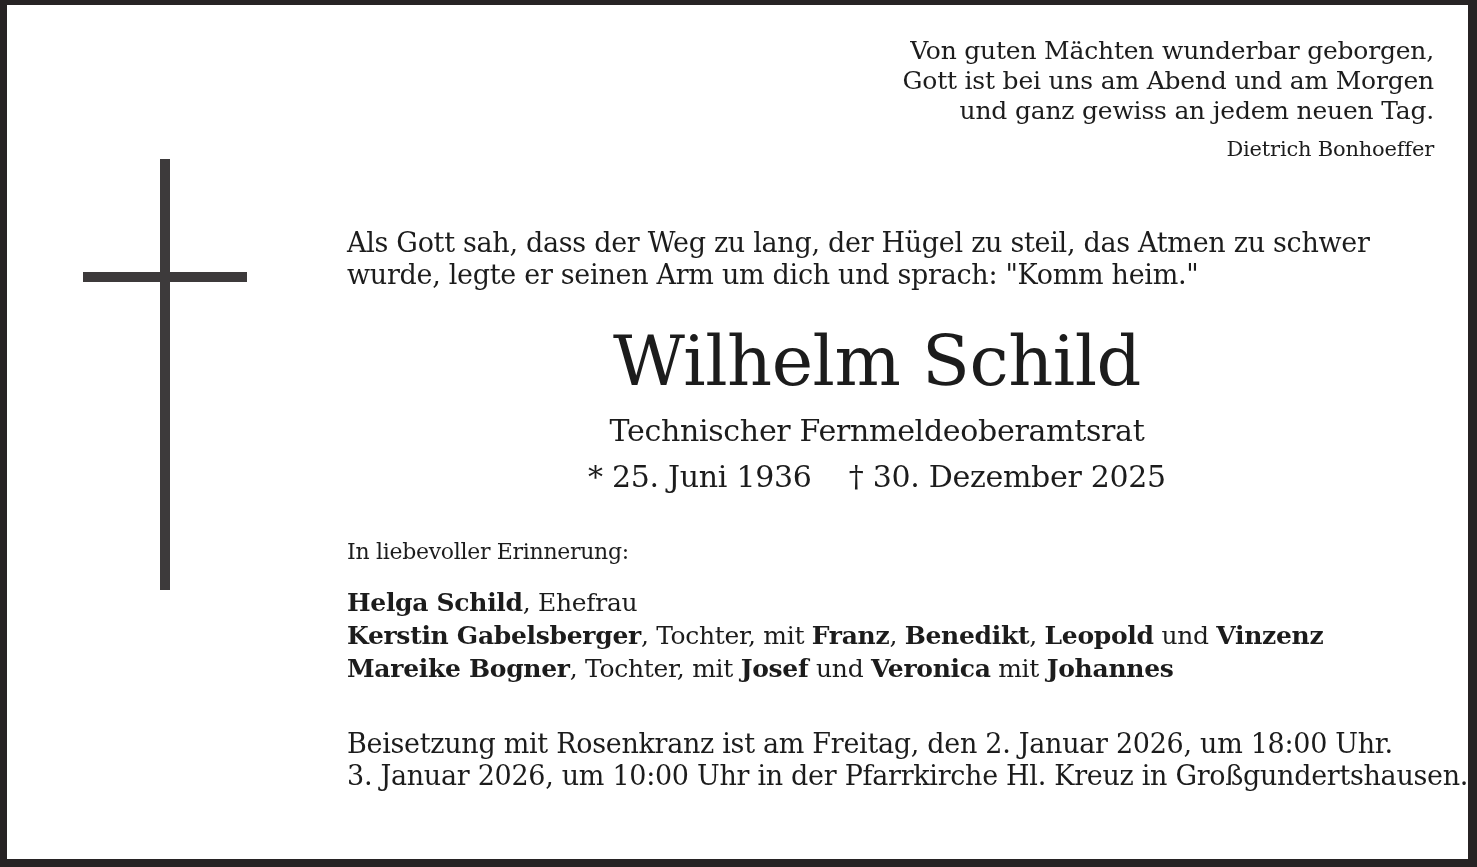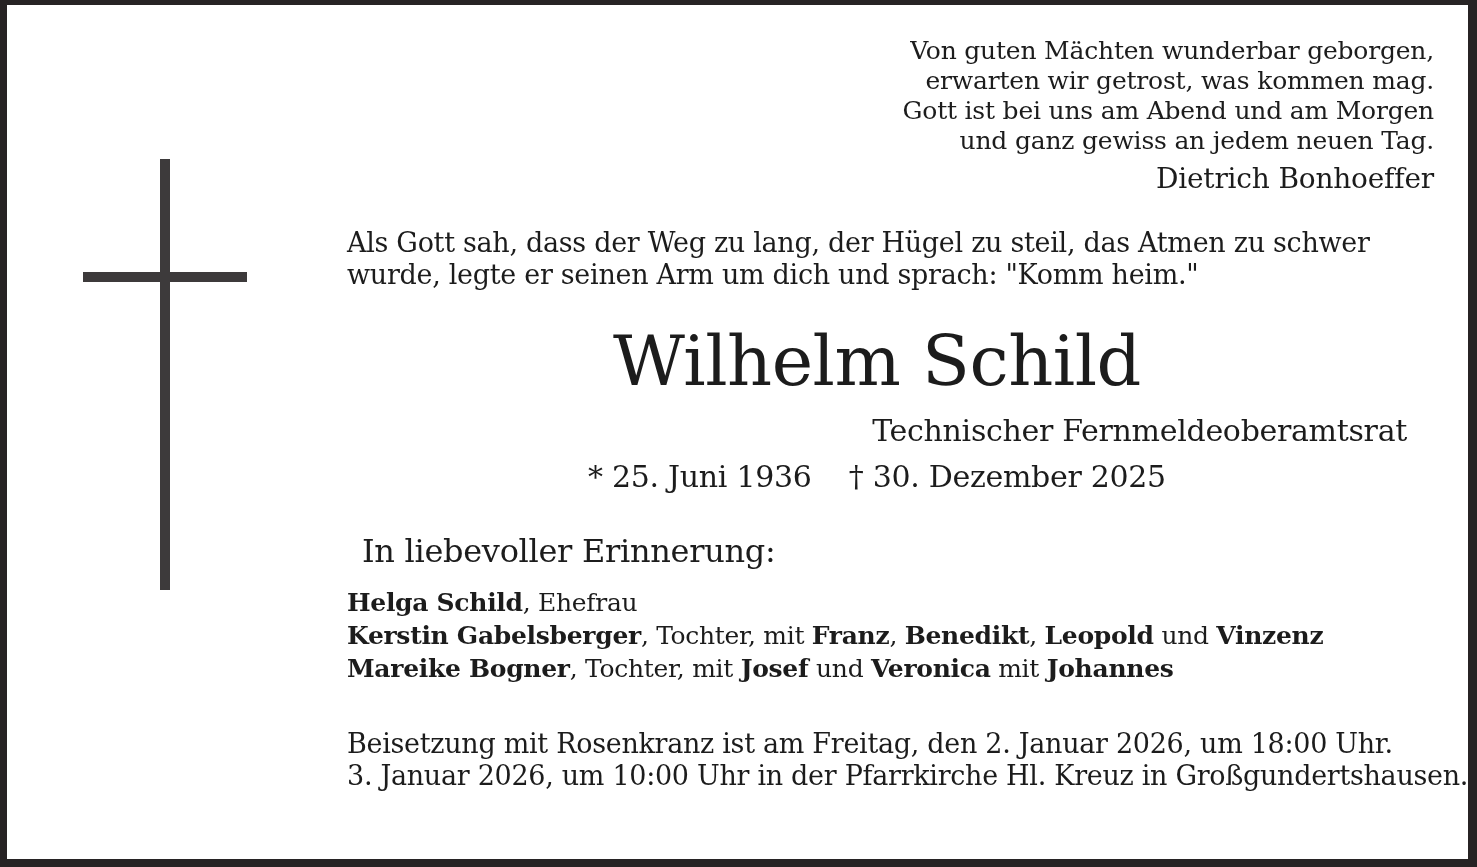--- a/index.html
+++ b/index.html
@@ -39,21 +39,21 @@
   }
   .quote {
     position: absolute;
     top: 36px; right: 43px;
     text-align: right;
     font-size: 25px;
     line-height: 30px;
     letter-spacing: -0.2px;
   }
   .attribution {
-    font-size: 28px;
+    font-size: 21px;
     line-height: 24px;
     margin-top: 11px;
   }
   .opening {
     position: absolute;
     left: 347px; top: 227px;
     font-size: 27px;
     line-height: 32px;
     letter-spacing: -0.3px;
     white-space: nowrap;
@@ -70,35 +70,34 @@
     font-weight: normal;
     line-height: 82px;
     letter-spacing: -0.5px;
     margin: 0;
   }
   .profession {
     top: 414px;
     font-size: 30px;
     line-height: 34px;
     letter-spacing: -0.3px;
-    text-align: right;
   }
   .dates {
     top: 457px;
     font-size: 30px;
     line-height: 40px;
     letter-spacing: -0.3px;
   }
   .dates .death {
     margin-left: 28px;
   }
   .intro {
     position: absolute;
-    left: 362px; top: 535px;
-    font-size: 32px;
+    left: 347px; top: 535px;
+    font-size: 22px;
     line-height: 33px;
     letter-spacing: -0.3px;
   }
   .family {
     position: absolute;
     left: 347px; top: 586px;
     font-size: 25px;
     line-height: 33px;
     letter-spacing: -0.3px;
     white-space: nowrap;
@@ -120,21 +119,20 @@
 
   <div class="frame"></div>
 
   <div>
     <div class="cross-v"></div>
     <div class="cross-h"></div>
   </div>
 
   <div class="quote">
     <div>Von guten Mächten wunderbar geborgen,</div>
-    <div>erwarten wir getrost, was kommen mag.</div>
     <div>Gott ist bei uns am Abend und am Morgen</div>
     <div>und ganz gewiss an jedem neuen Tag.</div>
     <div class="attribution">Dietrich Bonhoeffer</div>
   </div>
 
   <div class="opening">
     <div>Als Gott sah, dass der Weg zu lang, der Hügel zu steil, das Atmen zu schwer</div>
     <div>wurde, legte er seinen Arm um dich und sprach: "Komm heim."</div>
   </div>
 

